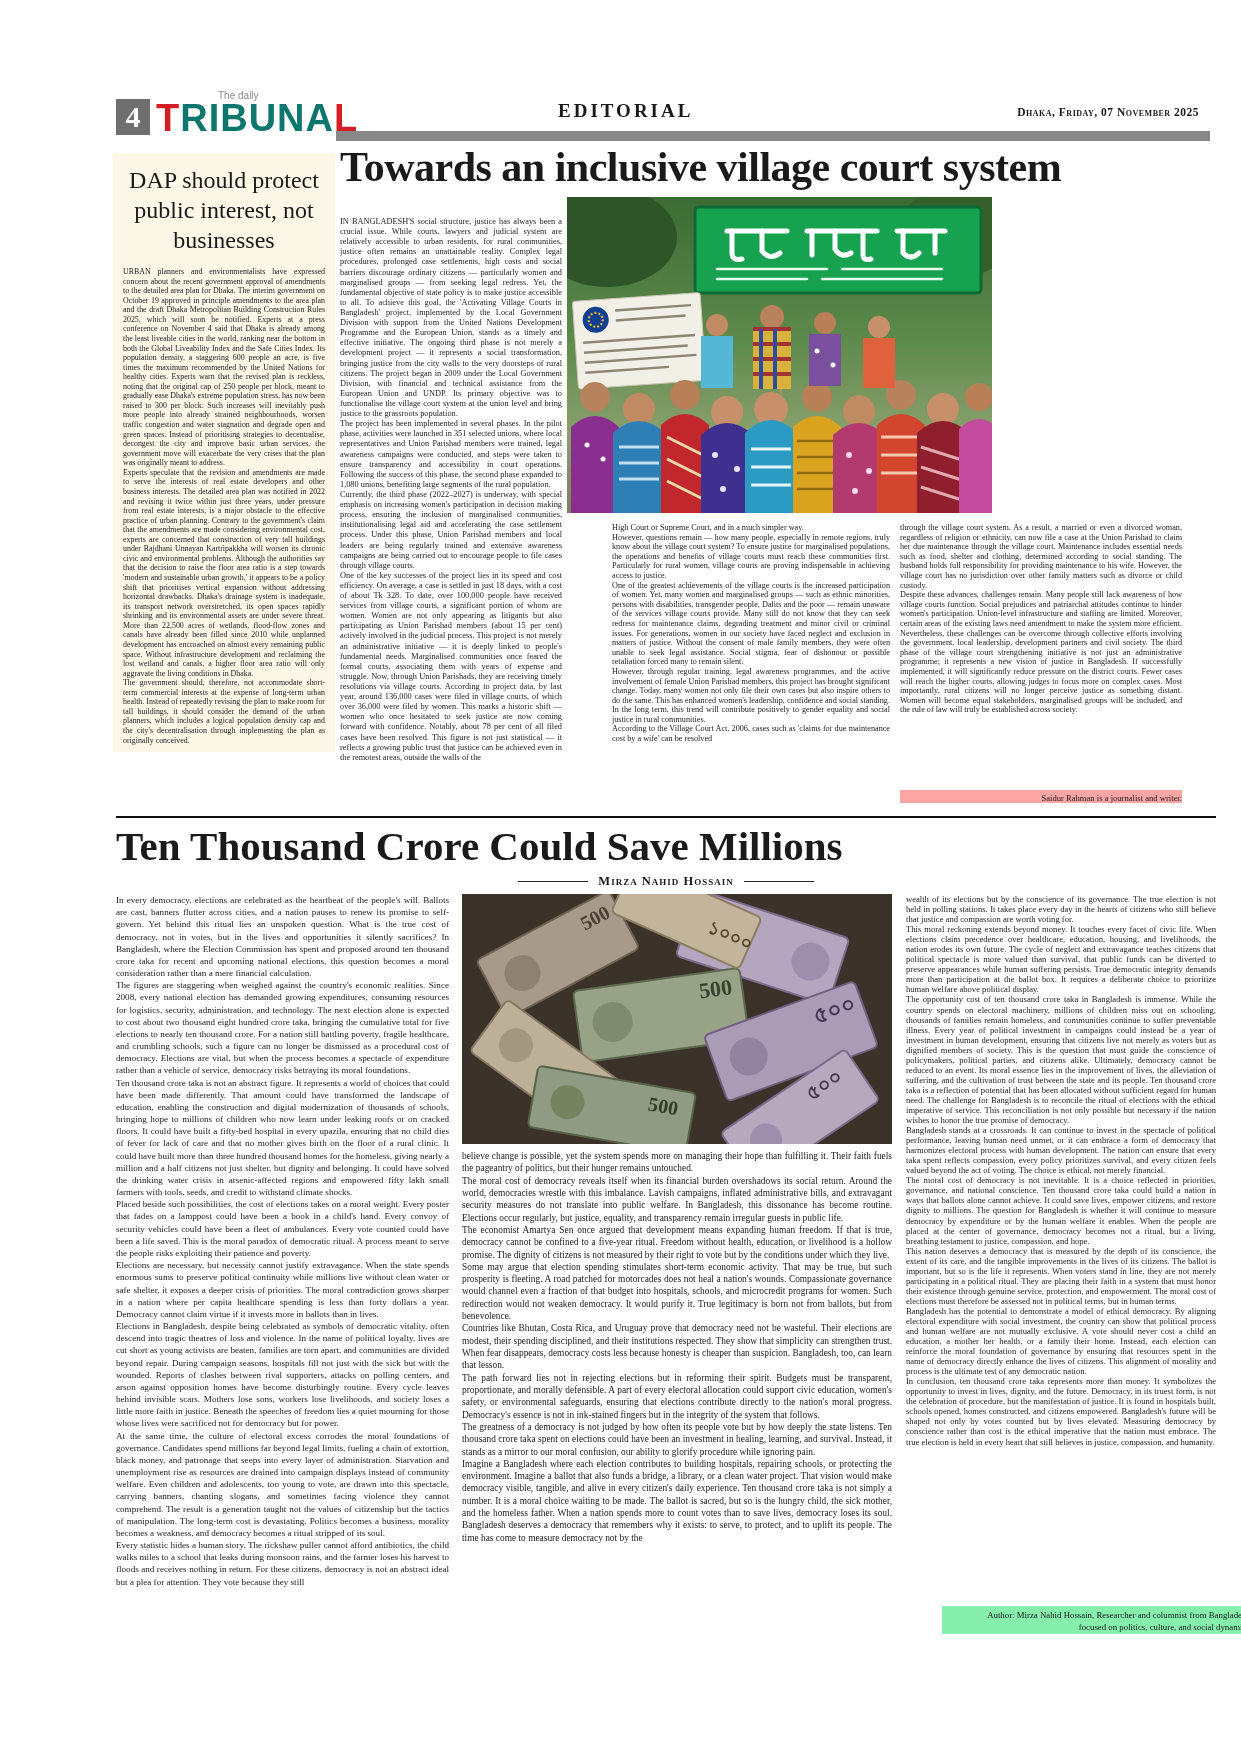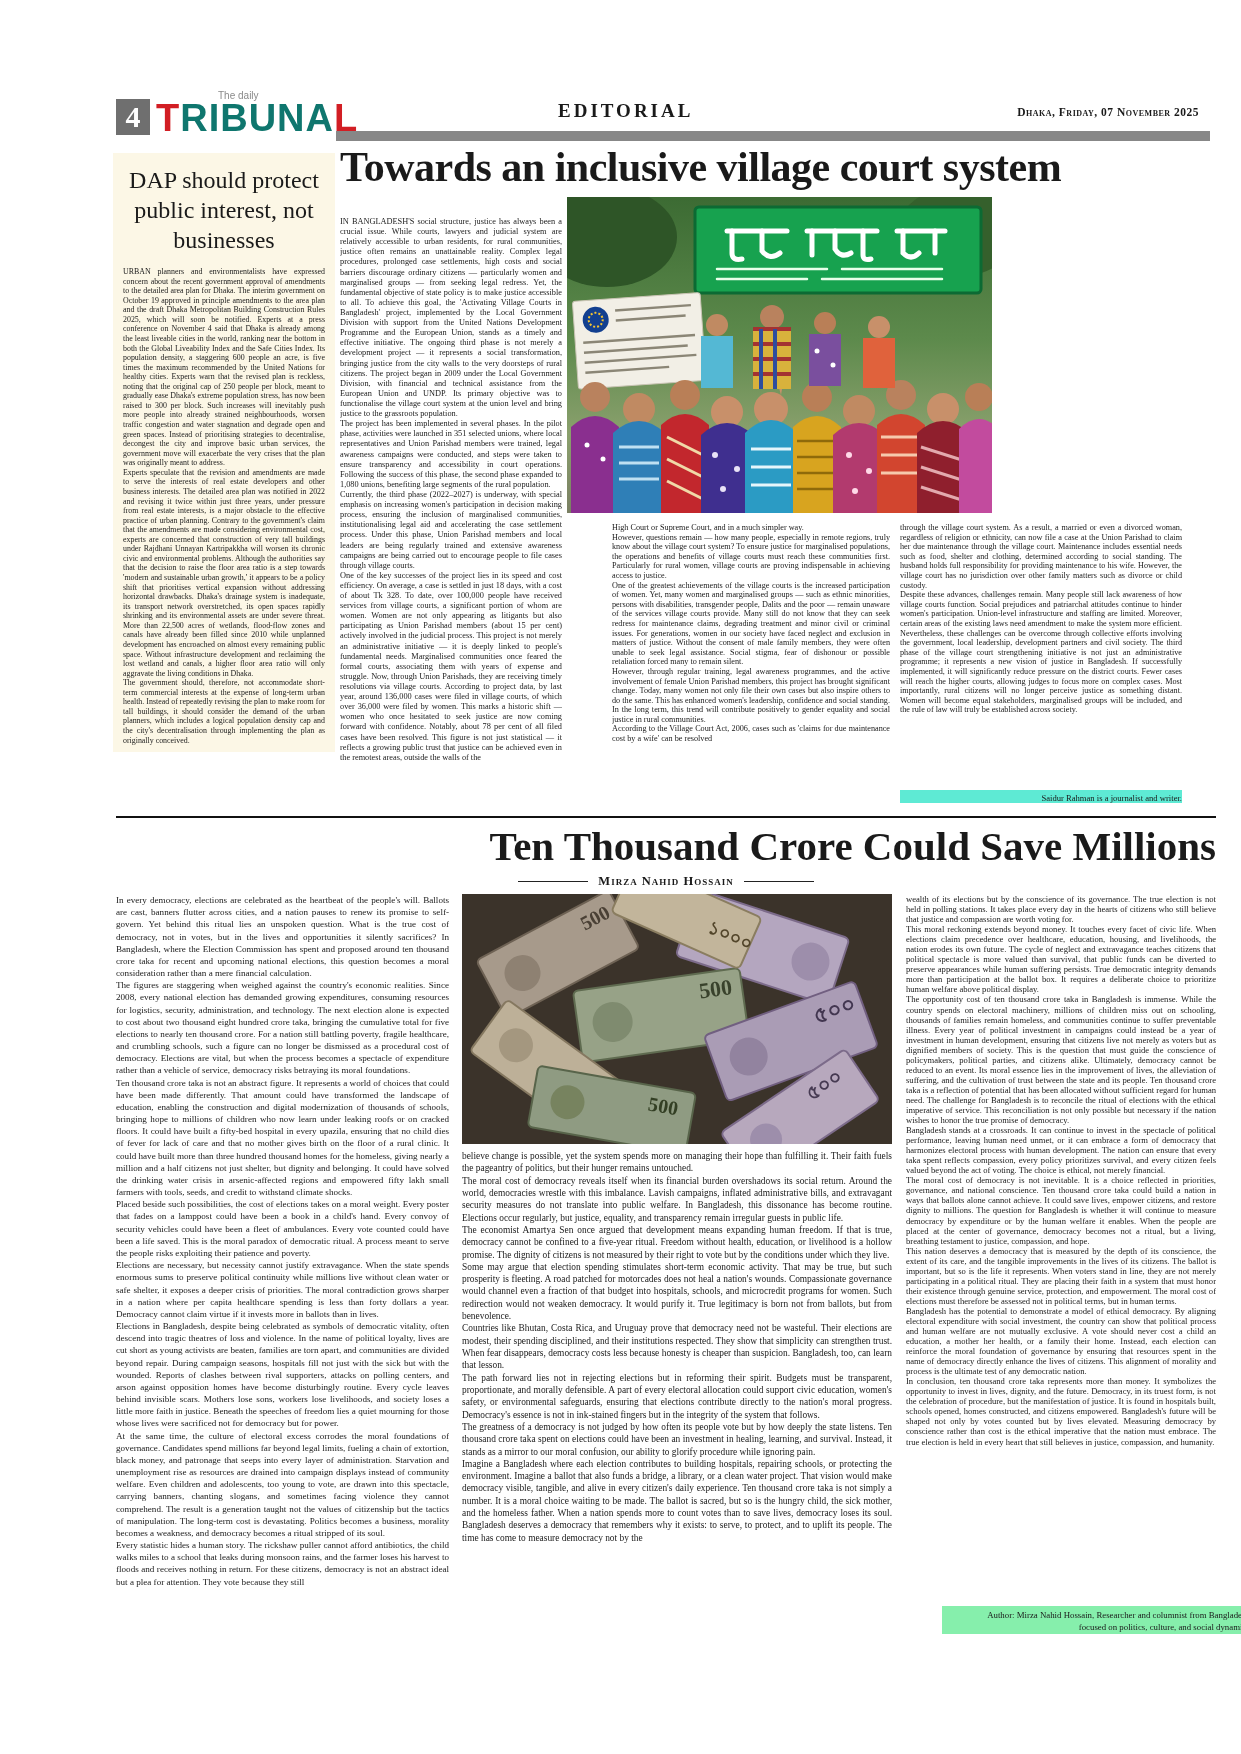--- a/index.html
+++ b/index.html
@@ -37,24 +37,24 @@
   .byline .rule{width:70px;height:0;border-top:1.5px solid #222;}
   .v-byline{position:absolute;left:0;top:50px;width:100%;font-size:13px;}
   .v-col1{position:absolute;left:0;top:72px;width:222px;height:596px;overflow:hidden;
         font-size:8.3px;line-height:1.22;}
   .v-photo{position:absolute;left:227px;top:52px;width:425px;height:316px;overflow:hidden;}
   .v-colA{position:absolute;left:272px;top:378px;width:278px;height:290px;overflow:hidden;
         font-size:8.2px;line-height:1.17;}
   .v-colB{position:absolute;left:560px;top:378px;width:282px;height:290px;overflow:hidden;
         font-size:8.2px;line-height:1.17;}
   .v-credit{position:absolute;left:560px;top:645px;width:282px;text-align:right;
-        font-size:8.6px;background:#5eead4;padding-top:3px;}
+        font-size:8.6px;background:#fca5a5;padding-top:3px;}
   
   .crore{position:absolute;left:116px;top:816px;width:1100px;height:830px;border-top:2px solid #111;}
-  .c-title{position:absolute;left:0;top:6px;width:100%;text-align:right;font-weight:bold;
+  .c-title{position:absolute;left:0;top:6px;width:100%;text-align:left;font-weight:bold;
         font-size:41px;line-height:44px;margin:0;}
   .c-byline{position:absolute;left:0;top:56px;width:100%;font-size:12.5px;align-items:center;}
   .c-col1{position:absolute;left:0;top:76px;width:333px;height:742px;overflow:hidden;
         font-size:9.1px;line-height:1.34;}
   .c-photo{position:absolute;left:346px;top:76px;width:430px;height:250px;overflow:hidden;}
   .c-col2{position:absolute;left:346px;top:332px;width:430px;height:492px;overflow:hidden;
         font-size:9.4px;line-height:1.31;}
   .c-col3{position:absolute;left:790px;top:76px;width:310px;height:742px;overflow:hidden;
         font-size:8.6px;line-height:1.17;}
   .c-credit{position:absolute;left:826px;top:788px;width:310px;text-align:right;font-size:8.8px;

